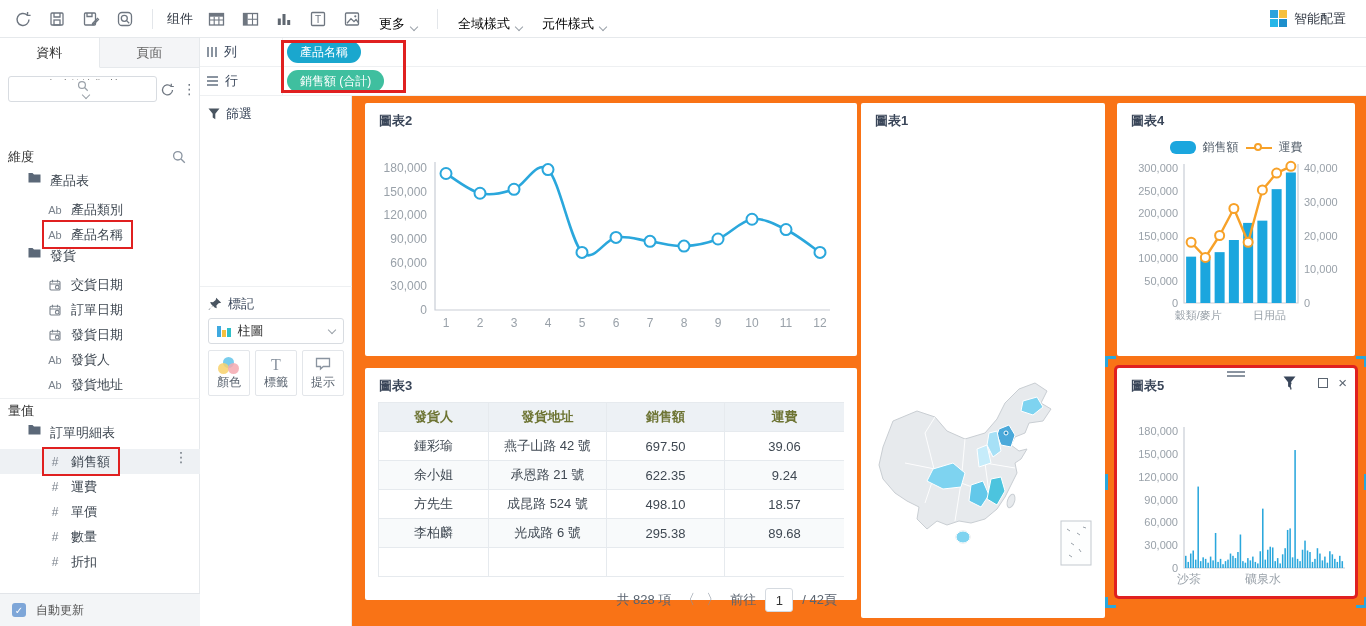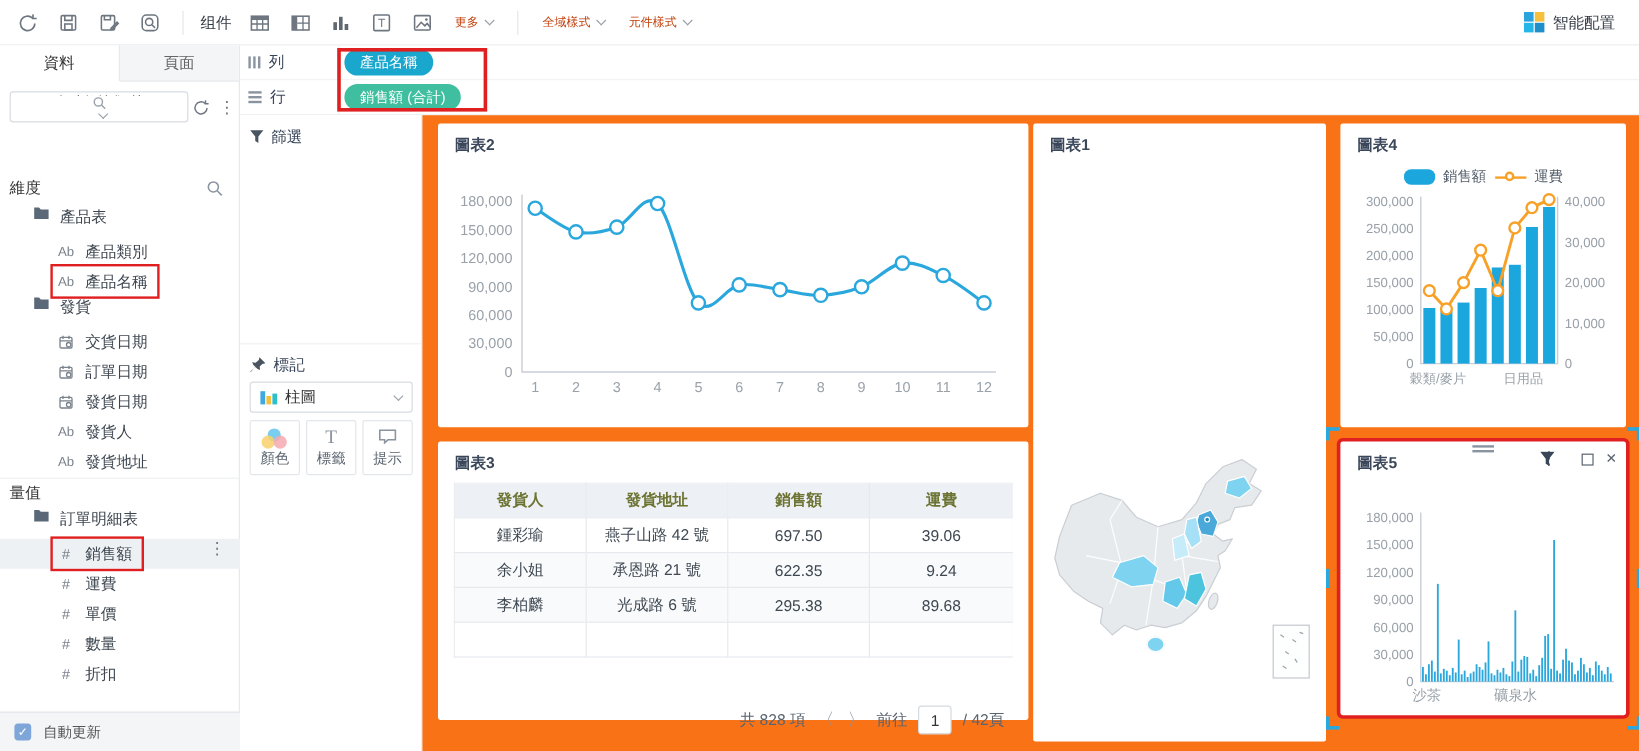--- a/index.html
+++ b/index.html
@@ -5,21 +5,21 @@
   html,body{margin:0;padding:0;background:#fff;}
   *{box-sizing:border-box;font-family:"Liberation Sans",sans-serif;}
   #app{position:relative;width:1366px;height:626px;background:#fff;overflow:hidden;font-size:13px;color:#39465A;}
 
   
   .toolbar{position:absolute;left:0;top:0;width:1366px;height:38px;background:#fff;border-bottom:1px solid #E6E9EC;display:flex;align-items:center;justify-content:space-between;padding:0 14px 0 8px;}
   .tb-left{display:flex;align-items:center;gap:4px;}
   .tbi{background:none;border:none;width:30px;height:28px;display:flex;align-items:center;justify-content:center;cursor:pointer;padding:0;}
   .tb-div{width:1px;height:20px;background:#E3E6EA;margin:0 8px;}
   .tb-label{color:#333A45;margin:0 4px 0 2px;}
-  .tb-menu{background:none;border:none;display:flex;align-items:center;color:#c2410c;font-size:10px;cursor:pointer;padding:0 8px;height:28px;}
+  .tb-menu{background:none;border:none;display:flex;align-items:flex-end;color:#000000;font-size:13px;cursor:pointer;padding:0 8px;height:28px;}
   .chev{width:6px;height:6px;border-right:1.4px solid #9AA1A9;border-bottom:1.4px solid #9AA1A9;transform:rotate(45deg);display:inline-block;margin-left:6px;margin-bottom:3px;}
   .tb-right{display:flex;align-items:center;}
   .sc-btn{background:none;border:none;display:flex;align-items:center;gap:7px;font-size:13px;color:#333A45;cursor:pointer;}
   .sc-icon{display:grid;grid-template-columns:8px 8px;grid-template-rows:8px 8px;gap:1px;}
   .sc-icon i{display:block;}
   .sc-icon i:nth-child(1){background:#2BA3DC;}
   .sc-icon i:nth-child(2){background:#F6C03E;}
   .sc-icon i:nth-child(3){background:#25B6E8;}
   .sc-icon i:nth-child(4){background:#1E8FCB;}
 
@@ -521,20 +521,26 @@
                 <td>鍾彩瑜</td>
                 <td>燕子山路 42 號</td>
                 <td>697.50</td>
                 <td>39.06</td>
               </tr>
               <tr class="alt">
                 <td>余小姐</td>
                 <td>承恩路 21 號</td>
                 <td>622.35</td>
                 <td>9.24</td>
+              </tr>
+              <tr class="">
+                <td>方先生</td>
+                <td>成昆路 524 號</td>
+                <td>498.10</td>
+                <td>18.57</td>
               </tr>
               <tr class="alt">
                 <td>李柏麟</td>
                 <td>光成路 6 號</td>
                 <td>295.38</td>
                 <td>89.68</td>
               </tr>
               <tr>
                 <td></td>
                 <td></td>

